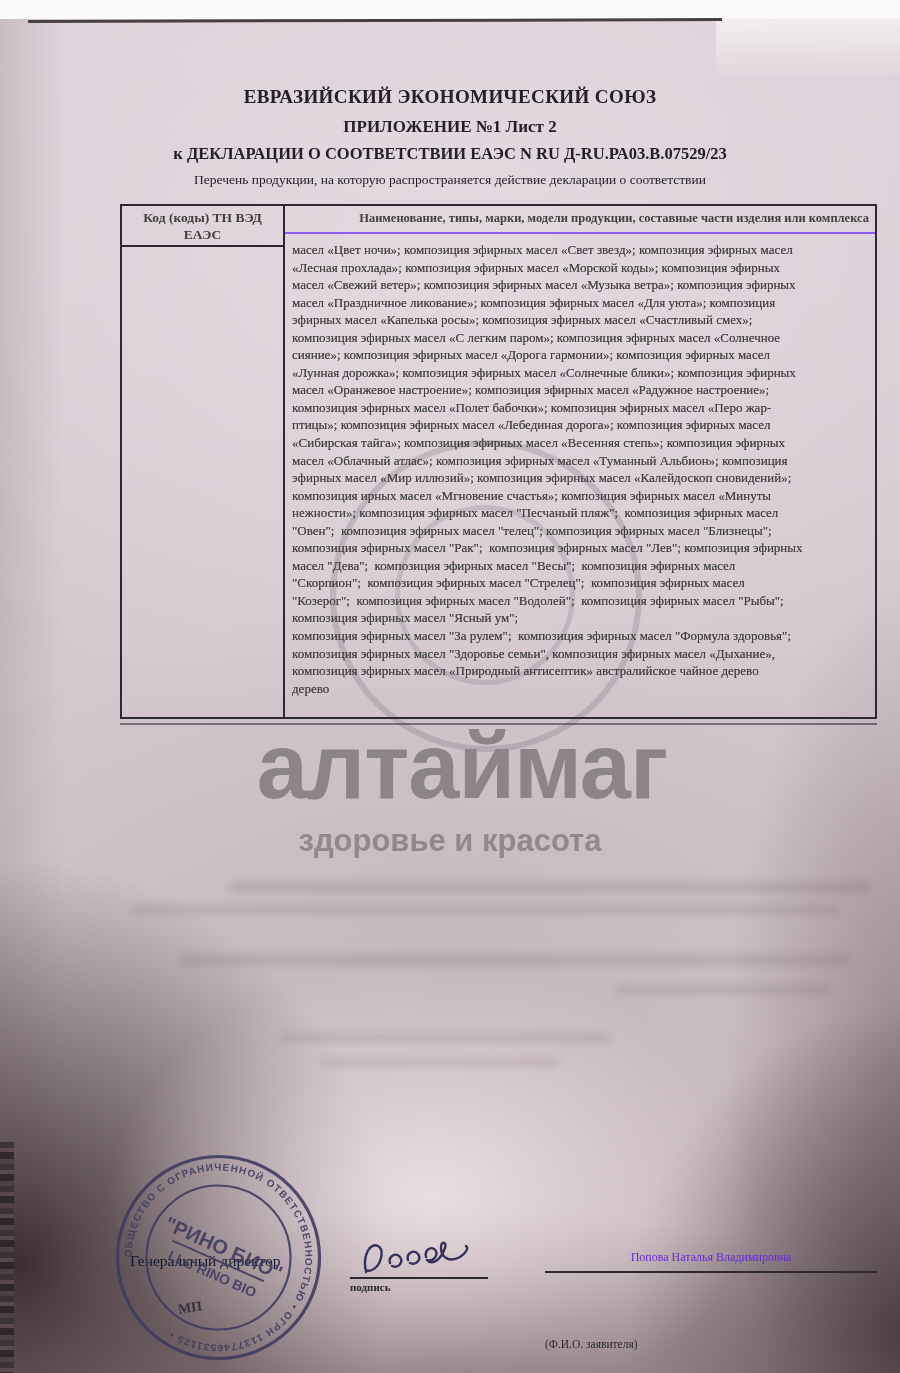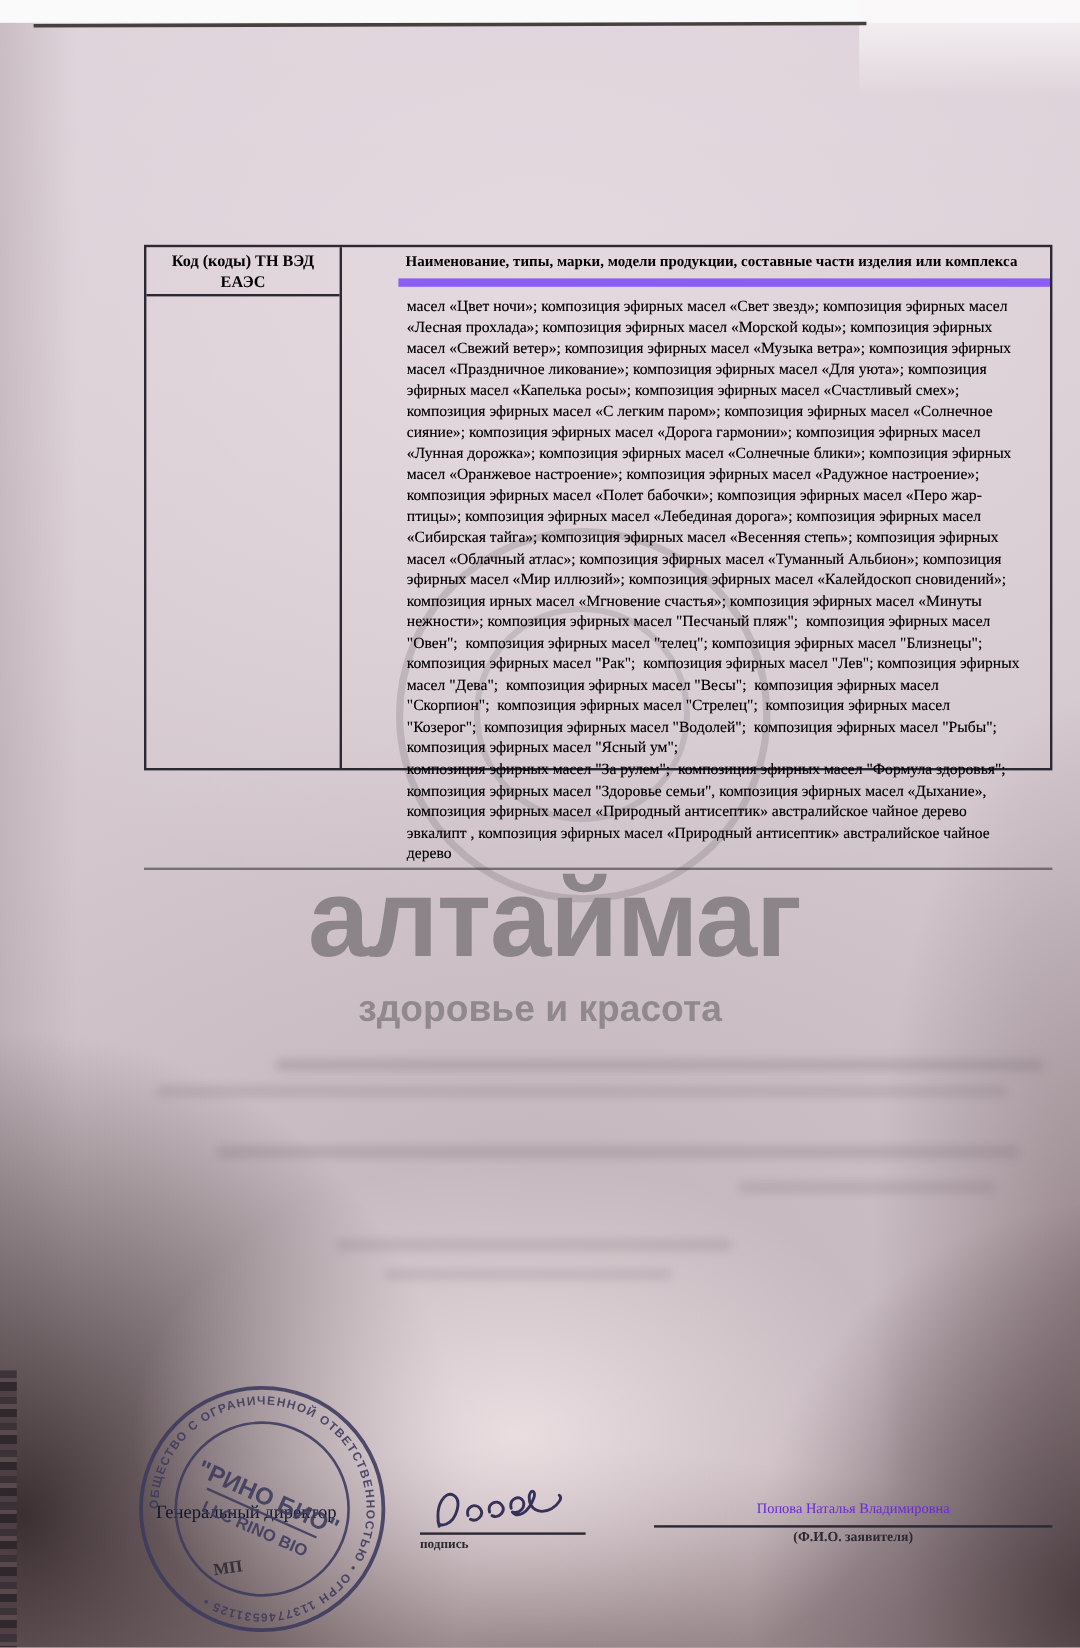--- a/index.html
+++ b/index.html
@@ -37,27 +37,27 @@
   .hdr .t3{font-size:16.5px;font-weight:bold;margin-bottom:8px;}
   .hdr .t4{font-size:13.5px;font-weight:normal;}
 
   
   .logo-circle{position:absolute;left:330px;top:440px;width:300px;height:300px;border-radius:50%;
     border:6px solid rgba(125,118,126,0.30);z-index:1;}
   .logo-circle2{position:absolute;left:395px;top:505px;width:170px;height:170px;border-radius:50%;
     border:5px solid rgba(125,118,126,0.26);z-index:1;}
 
   
-  .tbl{position:absolute;left:120px;top:204px;width:757px;height:438px;display:flex;z-index:2;
-    border:2px solid #2b2933;box-sizing:border-box;color:#000000;gap:47px;}
+  .tbl{position:absolute;left:120px;top:204px;width:757px;height:515px;display:flex;z-index:2;
+    border:2px solid #2b2933;box-sizing:border-box;color:#404040;}
   .col1{width:163px;box-sizing:border-box;border-right:2px solid #2b2933;display:flex;flex-direction:column;}
   .col1-hdr{border-bottom:2px solid #2b2933;text-align:center;font-weight:bold;font-size:13.5px;
     line-height:17px;padding:3px 2px 2px 2px;}
   .col2{flex:1;display:flex;flex-direction:column;min-width:0;}
-  .col2-hdr{border-bottom:7px solid #8b5cf6;text-align:left;font-weight:bold;font-size:12.5px;
+  .col2-hdr{border-bottom:2px solid #8b5cf6;text-align:right;font-weight:bold;font-size:12.5px;
     padding:5px 6px 6px 6px;}
   .col2-body{padding:7px 4px 0 7px;}
   .col2-body div{font-size:13px;line-height:17.55px;white-space:pre;
     text-shadow:0 0 0.5px rgba(33,31,42,0.55);}
   .tbl-underline{position:absolute;left:120px;top:723px;width:757px;height:2px;background:#2b2933;opacity:.55;z-index:2;}
 
   
   .wm{position:absolute;left:0;top:718px;width:900px;text-align:center;z-index:3;
     font-family:"Liberation Sans","DejaVu Sans",sans-serif;color:#8b8589;}
   .wm .wm1{font-size:92px;font-weight:bold;letter-spacing:-1px;line-height:1.05;padding-left:24px;}
@@ -68,39 +68,45 @@
 
   
   .role{position:absolute;left:130px;top:1252px;font-size:15.5px;color:#0f172a;z-index:3;}
   .sig-svg{position:absolute;left:352px;top:1232px;z-index:4;}
   .sig-line{position:absolute;left:350px;top:1277px;width:138px;height:2px;background:#2b2933;z-index:3;}
   .sig-cap{position:absolute;left:350px;top:1281px;width:138px;
     font-size:11px;font-weight:bold;color:#2a2830;z-index:3;}
   .fio-name{position:absolute;left:545px;top:1250px;width:332px;text-align:center;
     font-size:12px;color:#6d28d9;z-index:3;}
   .fio-line{position:absolute;left:545px;top:1271px;width:332px;height:2px;background:#2b2933;z-index:3;}
-  .fio-cap{position:absolute;left:545px;top:1275px;width:332px;text-align:center;
-    font-size:11.5px;font-weight:bold;color:#2a2830;z-index:3;}
+  .fio-cap{position:absolute;left:545px;top:1338px;width:332px;text-align:left;
+    font-size:11.5px;font-weight:normal;color:#2a2830;z-index:3;}
   .mp{position:absolute;left:178px;top:1300px;font-size:14px;font-weight:bold;color:#232230;
     transform:rotate(-8deg);opacity:.8;z-index:3;}
 
   .stamp{position:absolute;left:111px;top:1150px;width:215px;height:215px;z-index:5;opacity:.88;
     filter:blur(0.3px);}
 </style>
 </head>
 <body>
 
 <div class="page">
   <div class="paper"></div>
 
   <div class="top-white"></div>
   <div class="top-right-white"></div>
   <div class="top-edge-line"></div>
   <div class="left-edge-texture"></div>
 
+  <div class="hdr">
+    <div class="t1">ЕВРАЗИЙСКИЙ ЭКОНОМИЧЕСКИЙ СОЮЗ</div>
+    <div class="t2">ПРИЛОЖЕНИЕ  №1 Лист 2</div>
+    <div class="t3">к ДЕКЛАРАЦИИ  О СООТВЕТСТВИИ ЕАЭС N RU Д-RU.РА03.В.07529/23</div>
+    <div class="t4">Перечень продукции, на которую распространяется действие декларации о соответствии</div>
+  </div>
 
   <div class="logo-circle"></div>
   <div class="logo-circle2"></div>
 
   <div class="tbl">
     <div class="col1">
       <div class="col1-hdr">
         <div>Код (коды) ТН ВЭД</div>
         <div>ЕАЭС</div>
       </div>
@@ -127,21 +133,20 @@
           <div>нежности»; композиция эфирных масел "Песчаный пляж";  композиция эфирных масел</div>
           <div>"Овен";  композиция эфирных масел "телец"; композиция эфирных масел "Близнецы";</div>
           <div>композиция эфирных масел "Рак";  композиция эфирных масел "Лев"; композиция эфирных</div>
           <div>масел "Дева";  композиция эфирных масел "Весы";  композиция эфирных масел</div>
           <div>"Скорпион";  композиция эфирных масел "Стрелец";  композиция эфирных масел</div>
           <div>"Козерог";  композиция эфирных масел "Водолей";  композиция эфирных масел "Рыбы";</div>
           <div>композиция эфирных масел "Ясный ум";</div>
           <div>композиция эфирных масел "За рулем";  композиция эфирных масел "Формула здоровья";</div>
           <div>композиция эфирных масел "Здоровье семьи", композиция эфирных масел «Дыхание»,</div>
           <div>композиция эфирных масел «Природный антисептик» австралийское чайное дерево</div>
-          <div>эвкалипт , композиция эфирных масел «Природный антисептик» австралийское чайное</div>
           <div>дерево</div>
         </div>
     </div>
   </div>
   <div class="tbl-underline"></div>
 
   <div class="wm">
     <div class="wm1">алтаймаг</div>
     <div class="wm2">здоровье и красота</div>
   </div>

